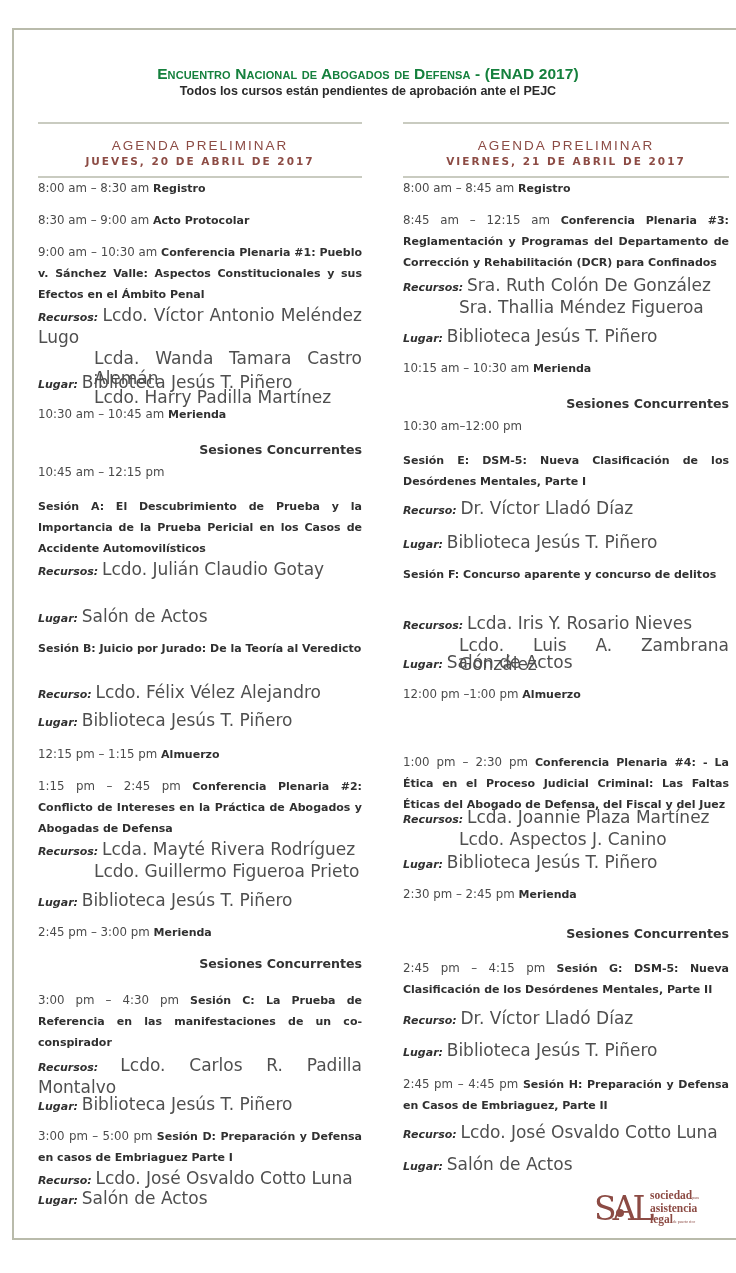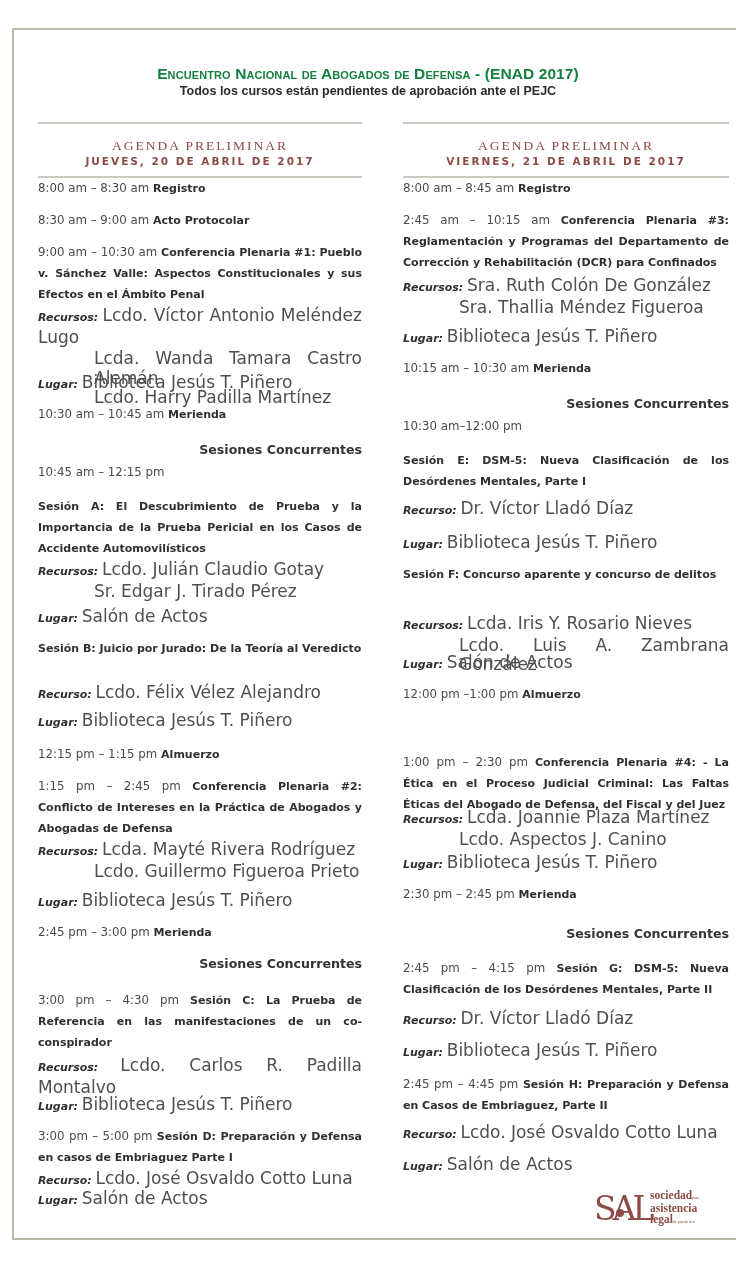--- a/index.html
+++ b/index.html
@@ -22,21 +22,21 @@
   .subtitle {
     font-family: "Liberation Sans", sans-serif; font-weight: bold;
     font-size: 12.5px; color: #2b2b2b; line-height: 15px;
   }
   .col { position: absolute; top: 122px; }
   .col.left { left: 38px; width: 324px; }
   .col.right { left: 403px; width: 326px; }
   .rule { height: 2px; background: #c9cbc0; }
   .agenda-head { text-align: center; padding-top: 14px; padding-bottom: 7px; }
   .agenda-title {
-    font-family: Liberation Serif, serif; color: #8c4b44;
+    font-family: Liberation Sans, sans-serif; color: #8c4b44;
     font-size: 13.5px; letter-spacing: 2px; line-height: 16px;
   }
   .agenda-date {
     font-family: "DejaVu Sans", sans-serif; font-weight: bold; color: #8c4b44;
     font-size: 10.5px; letter-spacing: 2px; line-height: 15px;
   }
   .item { font-size: 11.8px; line-height: 20px; text-align: justify; position: absolute; left: 0; right: 0; }
   .t { color: #4a4a4a; font-weight: normal; }
   .b { font-weight: bold; color: #303030; font-size: 11px; }
   .lbl { font-weight: bold; color: #303030; font-size: 11px; font-style: italic; }
@@ -70,21 +70,21 @@
   <div class="items" style="position:relative;">
       <div class="item" style="top: 0px;"><span class="t">8:00 am – 8:30 am</span>  <span class="b">Registro</span></div>
       <div class="item" style="top: 32px;"><span class="t">8:30 am – 9:00 am</span>  <span class="b">Acto Protocolar</span></div>
       <div class="item" style="top: 64px;"><span class="t">9:00 am – 10:30 am</span>  <span class="b">Conferencia Plenaria #1: Pueblo v. Sánchez Valle: Aspectos Constitucionales y sus Efectos en el Ámbito Penal</span></div>
       <div class="item names" style="top: 128px;"><span class="lbl">Recursos:</span> <span class="val">Lcdo. Víctor Antonio Meléndez Lugo</span><span class="val indent">Lcda. Wanda Tamara Castro Alemán</span><span class="val indent">Lcdo. Harry Padilla Martínez</span></div>
       <div class="item" style="top: 194px;"><span class="lbl">Lugar:</span> <span class="val">Biblioteca Jesús T. Piñero</span></div>
       <div class="item" style="top: 226px;"><span class="t">10:30 am – 10:45 am</span>  <span class="b">Merienda</span></div>
       <div class="item center-h" style="top: 262px;"><span>Sesiones Concurrentes</span></div>
       <div class="item" style="top: 284px;"><span class="t">10:45 am – 12:15 pm</span></div>
       <div class="item" style="top: 318px;"><span class="b">Sesión A: El Descubrimiento de Prueba y la Importancia de la Prueba Pericial en los Casos de Accidente Automovilísticos</span></div>
-      <div class="item names" style="top: 382px;"><span class="lbl">Recursos:</span> <span class="val">Lcdo. Julián Claudio Gotay</span><span class="val indent">Sr. Edgar J. Tirado Pérez</span></div>
+      <div class="item names" style="top: 382px;"><span class="lbl">Recursos:</span> <span class="val">Lcdo. Julián Claudio Gotay</span></div>
       <div class="item" style="top: 428px;"><span class="lbl">Lugar:</span> <span class="val">Salón de Actos</span></div>
       <div class="item" style="top: 460px;"><span class="b">Sesión B: Juicio por Jurado: De la Teoría al Veredicto</span></div>
       <div class="item" style="top: 504px;"><span class="lbl">Recurso:</span> <span class="val">Lcdo. Félix Vélez Alejandro</span></div>
       <div class="item" style="top: 532px;"><span class="lbl">Lugar:</span> <span class="val">Biblioteca Jesús T. Piñero</span></div>
       <div class="item" style="top: 566px;"><span class="t">12:15 pm – 1:15 pm</span>  <span class="b">Almuerzo</span></div>
       <div class="item" style="top: 598px;"><span class="t">1:15 pm – 2:45 pm</span>  <span class="b">Conferencia Plenaria #2: Conflicto de Intereses en la Práctica de Abogados y Abogadas de Defensa</span></div>
       <div class="item names" style="top: 662px;"><span class="lbl">Recursos:</span> <span class="val">Lcda. Mayté Rivera Rodríguez</span><span class="val indent">Lcdo. Guillermo Figueroa Prieto</span></div>
       <div class="item" style="top: 712px;"><span class="lbl">Lugar:</span> <span class="val">Biblioteca Jesús T. Piñero</span></div>
       <div class="item" style="top: 744px;"><span class="t">2:45 pm – 3:00 pm</span>  <span class="b">Merienda</span></div>
       <div class="item center-h" style="top: 776px;"><span>Sesiones Concurrentes</span></div>
@@ -99,21 +99,21 @@
 
 <div class="col right">
   <div class="rule"></div>
   <div class="agenda-head">
     <div class="agenda-title">AGENDA PRELIMINAR</div>
     <div class="agenda-date">VIERNES, 21 DE ABRIL DE 2017</div>
   </div>
   <div class="rule"></div>
   <div class="items" style="position:relative;">
       <div class="item" style="top: 0px;"><span class="t">8:00 am – 8:45 am</span>  <span class="b">Registro</span></div>
-      <div class="item" style="top: 32px;"><span class="t">2:45 am – 10:15 am</span>  <span class="b">Conferencia Plenaria #3: Reglamentación y Programas del Departamento de Corrección y Rehabilitación (DCR) para Confinados</span></div>
+      <div class="item" style="top: 32px;"><span class="t">8:45 am – 12:15 am</span>  <span class="b">Conferencia Plenaria #3: Reglamentación y Programas del Departamento de Corrección y Rehabilitación (DCR) para Confinados</span></div>
       <div class="item names" style="top: 98px;"><span class="lbl">Recursos:</span> <span class="val">Sra. Ruth Colón De González</span><span class="val indent">Sra. Thallia Méndez Figueroa</span></div>
       <div class="item" style="top: 148px;"><span class="lbl">Lugar:</span> <span class="val">Biblioteca Jesús T. Piñero</span></div>
       <div class="item" style="top: 180px;"><span class="t">10:15 am – 10:30 am</span>  <span class="b">Merienda</span></div>
       <div class="item center-h" style="top: 216px;"><span>Sesiones Concurrentes</span></div>
       <div class="item" style="top: 238px;"><span class="t">10:30 am–12:00 pm</span></div>
       <div class="item" style="top: 272px;"><span class="b">Sesión E: DSM-5: Nueva Clasificación de los Desórdenes Mentales, Parte I</span></div>
       <div class="item" style="top: 320px;"><span class="lbl">Recurso:</span> <span class="val">Dr. Víctor Lladó Díaz</span></div>
       <div class="item" style="top: 354px;"><span class="lbl">Lugar:</span> <span class="val">Biblioteca Jesús T. Piñero</span></div>
       <div class="item" style="top: 386px;"><span class="b">Sesión F: Concurso aparente y concurso de delitos</span></div>
       <div class="item names" style="top: 436px;"><span class="lbl">Recursos:</span> <span class="val">Lcda. Iris Y. Rosario Nieves</span><span class="val indent">Lcdo. Luis A. Zambrana González</span></div>

